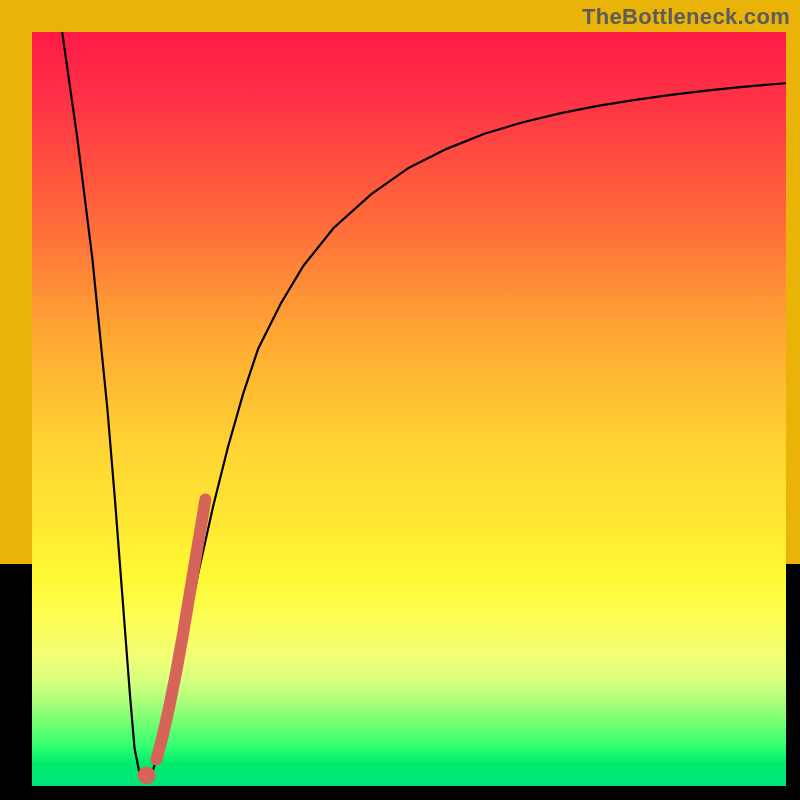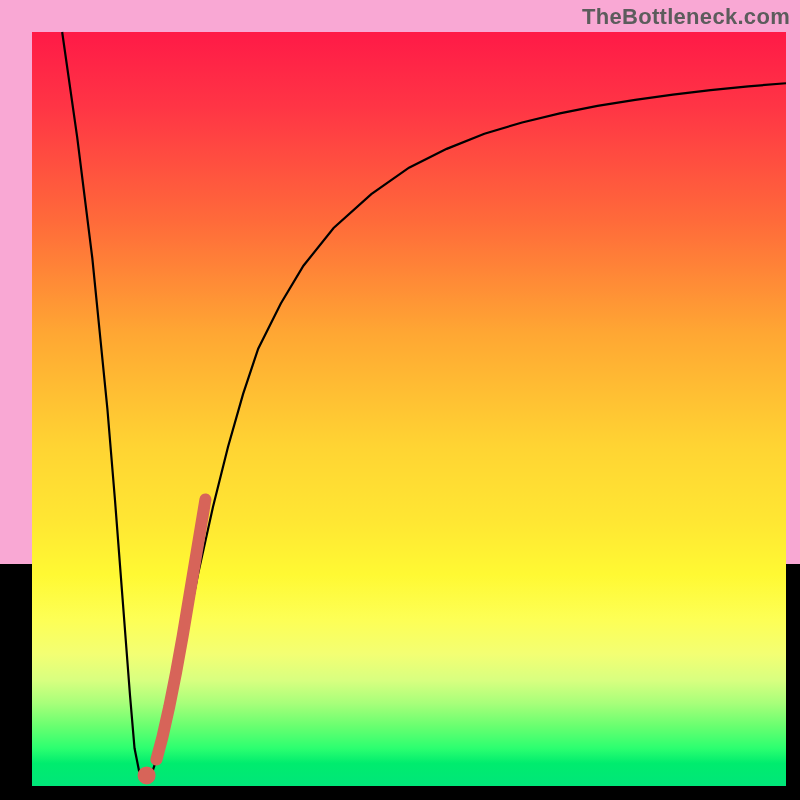--- a/index.html
+++ b/index.html
@@ -7,21 +7,21 @@
     padding: 0;
     width: 800px;
     height: 800px;
     background: #000;
     overflow: hidden;
   }
   .frame {
     position: relative;
     width: 800px;
     height: 564px;
-    background: #f9a8d4;
+    background: #eab308;
   }
   .plot-area {
     position: absolute;
     left: 32px;
     top: 32px;
     width: 754px;
     height: 754px;
     background: linear-gradient(to bottom,
       #ff1a47 0%,
       #ff3545 10%,

